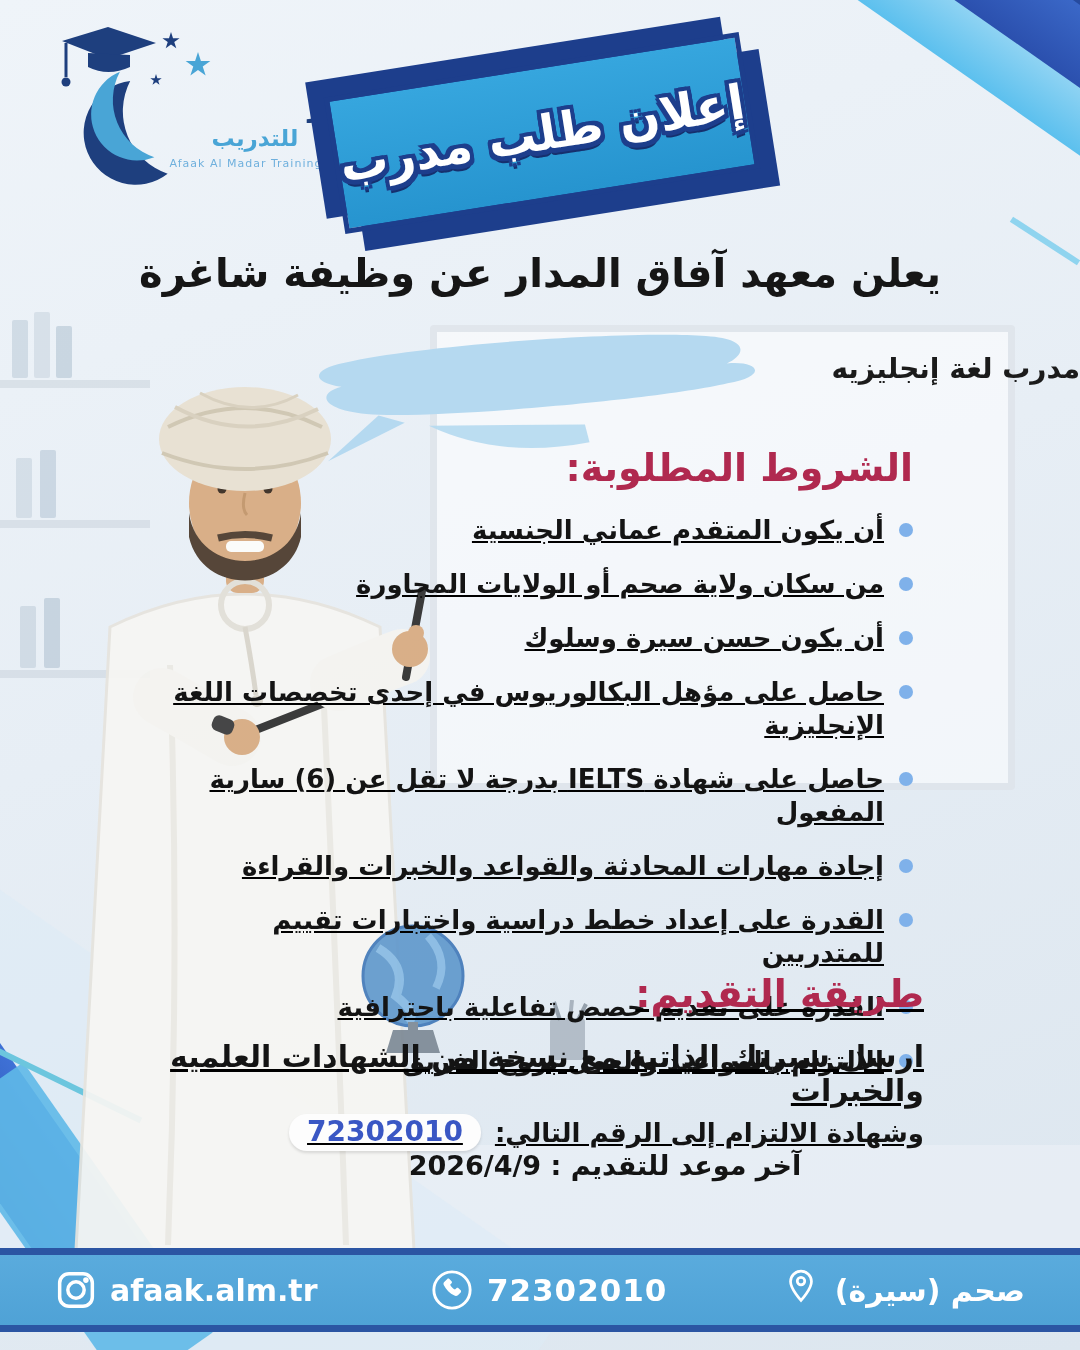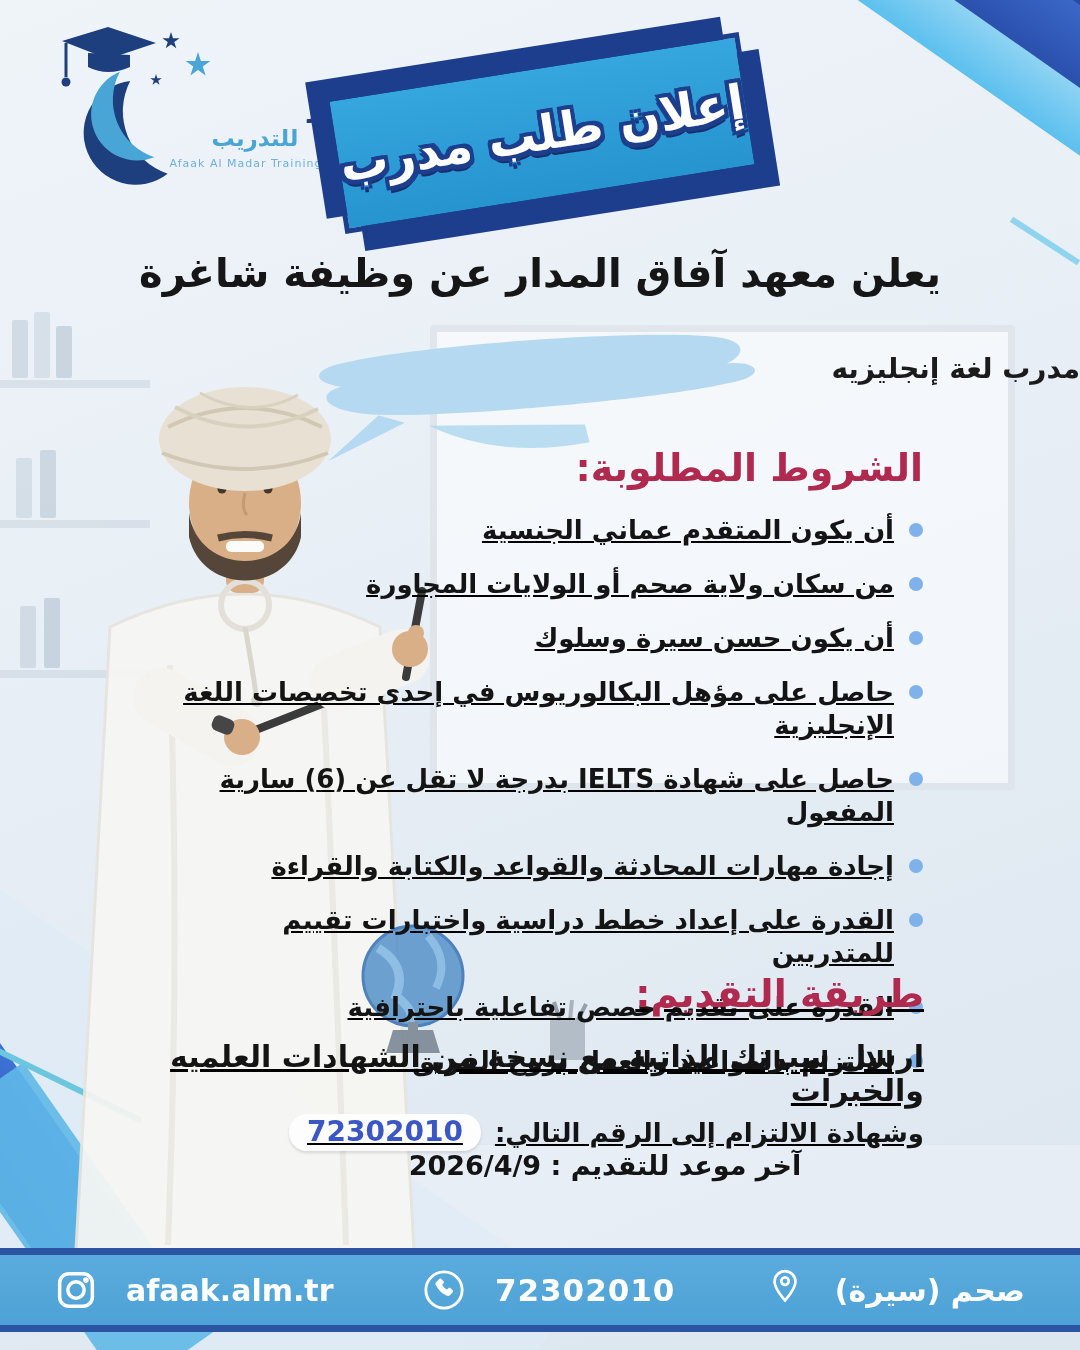--- a/index.html
+++ b/index.html
@@ -46,41 +46,41 @@
       -4px 0 0 #1d3e8c,4px 0 0 #1d3e8c,0 -4px 0 #1d3e8c,0 5px 0 #1d3e8c,0 7px 0 #16306e;}
   
   .heading{position:absolute;left:0;top:250px;width:100%;text-align:center;direction:rtl;
     font-size:40px;font-weight:800;color:#161616;}
   .brush{position:absolute;left:308px;top:326px;width:460px;height:146px;transform:rotate(-2deg);}
   .job-title{position:absolute;left:0;top:352px;width:100%;text-align:right;direction:rtl;
     font-size:28px;font-weight:800;color:#1b1b1b;}
   
   .man{position:absolute;left:50px;top:365px;width:420px;height:885px;opacity:.93;}
   
-  .requirements{position:absolute;right:157px;top:446px;width:750px;direction:rtl;}
+  .requirements{position:absolute;right:167px;top:446px;width:750px;direction:rtl;}
   .section-title{font-size:38px;font-weight:800;color:#b0294f;margin:0 0 24px 0;}
   .req-list{list-style:none;margin:0;padding:0;display:flex;flex-direction:column;gap:21px;text-decoration:underline;}
   .req-item{display:flex;align-items:flex-start;gap:15px;font-size:26px;font-weight:700;
     color:#141414;line-height:33px;}
   .dot{flex:0 0 auto;width:14px;height:14px;border-radius:50%;background:#7fb1ea;margin-top:9px;}
   
   .application{position:absolute;right:156px;top:972px;width:760px;direction:rtl;text-decoration:underline;}
   .app-line1{margin-top:22px;font-size:30px;font-weight:700;color:#141414;line-height:34px;}
   .app-line2{margin-top:6px;font-size:26px;font-weight:700;color:#141414;display:flex;
     align-items:center;gap:14px;}
   .phone-pill{display:inline-block;background:#fdfdfd;border-radius:18px;padding:1px 18px 3px;
     color:#3a57c4;font-size:28px;font-weight:800;direction:ltr;box-shadow:0 2px 3px rgba(0,0,0,.12);}
   .deadline{position:absolute;left:130px;right:0;top:1150px;text-align:center;direction:rtl;
     font-size:27px;font-weight:700;color:#141414;}
   
   .footer-bar{position:absolute;left:0;top:1248px;width:1080px;height:84px;
     background:linear-gradient(180deg,#5aabdd 0%,#4fa2d6 100%);
     border-top:7px solid #2b55a3;border-bottom:7px solid #2b55a3;
     display:flex;align-items:center;justify-content:space-between;padding:0 55px;}
-  .f-item{display:flex;align-items:center;gap:29px;color:#fff;font-weight:800;}
+  .f-item{display:flex;align-items:center;gap:13px;color:#fff;font-weight:800;}
   .f-item svg{display:block;}
   .f-insta{font-size:30px;direction:ltr;}
   .f-phone{font-size:31px;direction:ltr;letter-spacing:1px;}
   .f-loc{font-size:30px;direction:rtl;}
 </style>
 </head>
 <body>
 
 <div class="poster">
 
@@ -217,21 +217,21 @@
         <li class="req-item">
         <span class="dot"></span>
         <span>حاصل على مؤهل البكالوريوس في إحدى تخصصات اللغة الإنجليزية</span>
       </li>
         <li class="req-item">
         <span class="dot"></span>
         <span>حاصل على شهادة IELTS بدرجة لا تقل عن (6) سارية المفعول</span>
       </li>
         <li class="req-item">
         <span class="dot"></span>
-        <span>إجادة مهارات المحادثة والقواعد والكتابة والقراءة</span>
+        <span>إجادة مهارات المحادثة والقواعد والخبرات والقراءة</span>
       </li>
         <li class="req-item">
         <span class="dot"></span>
         <span>القدرة على إعداد خطط دراسية واختبارات تقييم للمتدربين</span>
       </li>
         <li class="req-item">
         <span class="dot"></span>
         <span>القدرة على تقديم حصص تفاعلية باحترافية</span>
       </li>
         <li class="req-item">

